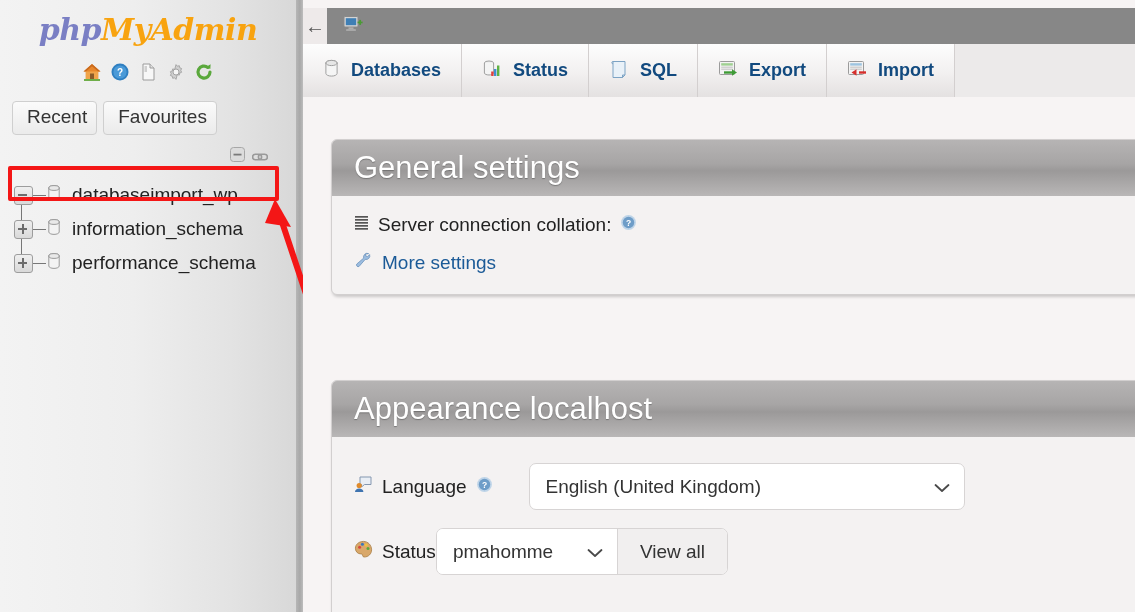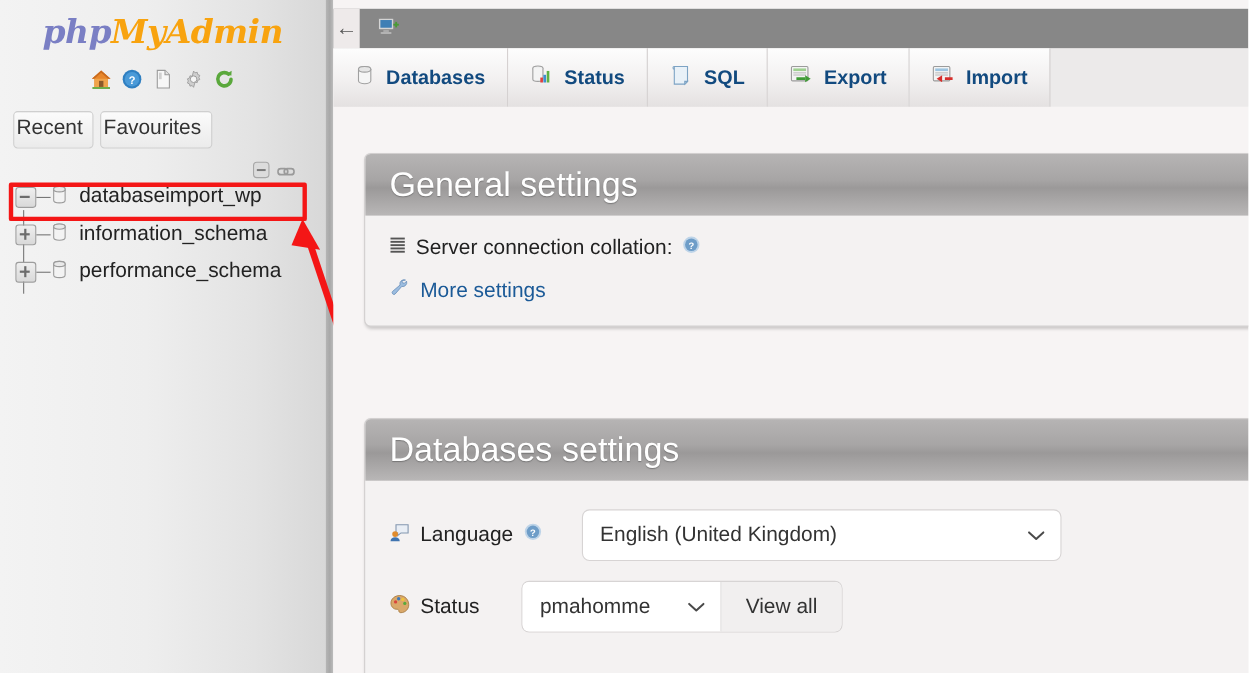--- a/index.html
+++ b/index.html
@@ -44,36 +44,36 @@
   #logo-icons .ic { width: 20px; height: 20px; display: block; }
 
   #quick-tabs {
     position: absolute; left: 12px; top: 101px;
     display: flex; gap: 6px;
   }
   .qtab {
     background: linear-gradient(to bottom, #fbfbfb, #ebebeb);
     border: 1px solid #cfcfcf;
     border-radius: 4px;
-    padding: 3px 9px 5px 2px;
+    padding: 3px 9px 5px 14px;
     font-size: 19px;
     color: #333;
     line-height: 24px;
     white-space: nowrap;
     cursor: pointer;
   }
 
   #tree-toolbar {
     position: absolute; right: 28px; top: 146px;
     display: flex; align-items: center; gap: 6px;
   }
   .tt-ic { display: block; }
 
   #db-tree {
-    position: absolute; left: 8px; top: 162px; width: 280px;
+    position: absolute; left: 8px; top: 178px; width: 280px;
   }
   .tree-row {
     position: relative;
     display: flex; align-items: center;
     height: 34px;
     padding-left: 6px;
   }
   .tree-row .toggle {
     width: 17px; height: 17px; flex: 0 0 17px;
     border: 1px solid #9d9d9d;
@@ -215,21 +215,20 @@
     font-size: 19px; color: #1b5a97;
     cursor: pointer;
   }
 
   #language-row { margin-top: 8px; align-items: center; }
   #language-select { width: 436px; margin-left: 36px; }
 
   #theme-row { margin-top: 18px; align-items: center; }
   .btn-group {
     display: flex; align-items: stretch;
-    margin-left: 38px;
     border: 1px solid #d7d4d4;
     border-radius: 7px;
     overflow: hidden;
     background: #fff;
   }
   #theme-select {
     border: none; border-radius: 0;
     height: 45px; width: 181px;
     border-right: 1px solid #d7d4d4;
     background: #fff;
@@ -482,21 +481,21 @@
               <path d="M14.6 1.6a3.7 3.7 0 0 0-4.9 4.5L2.8 12a1.7 1.7 0 0 0 2.3 2.4l6.1-7a3.7 3.7 0 0 0 4.4-4.8l-1.9 1.9-1.9-.4-.4-1.9z" fill="#9cbde0" stroke="#6f94bd" stroke-width="0.8"></path>
             </svg>
           </span>
           <span>More settings</span>
         </div>
       </div>
     </div>
 
     <div class="panel" id="panel-appearance">
       <div class="panel-head">
-        <span class="ptitle">Databases settings</span>
+        <span class="ptitle">Appearance localhost</span>
       </div>
       <div class="panel-body">
 
         <div class="row" id="language-row">
           <span class="field-label">
             <span>
               <svg width="19" height="18" viewBox="0 0 19 18">
                 <path d="M6 2h11v7.5H10.5L7.5 12V9.5H6z" fill="#e9eef5" stroke="#8497b0"></path>
                 <circle cx="5.2" cy="10.5" r="2.6" fill="#e08b2c"></circle>
                 <path d="M1 17c0-2.4 1.9-3.6 4.2-3.6S9.4 14.6 9.4 17z" fill="#3f74b0"></path>

